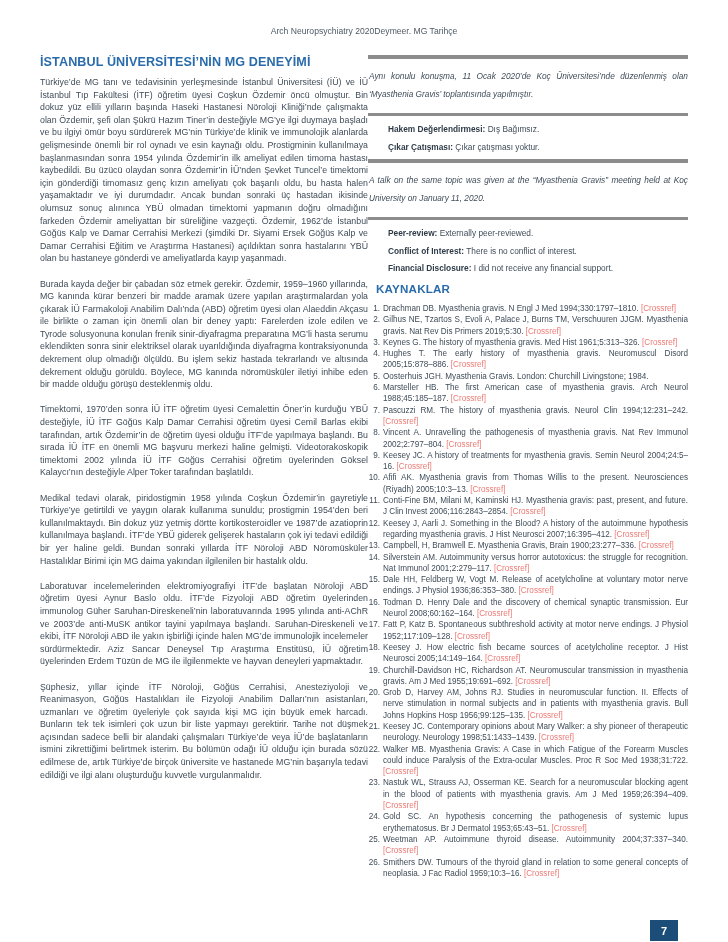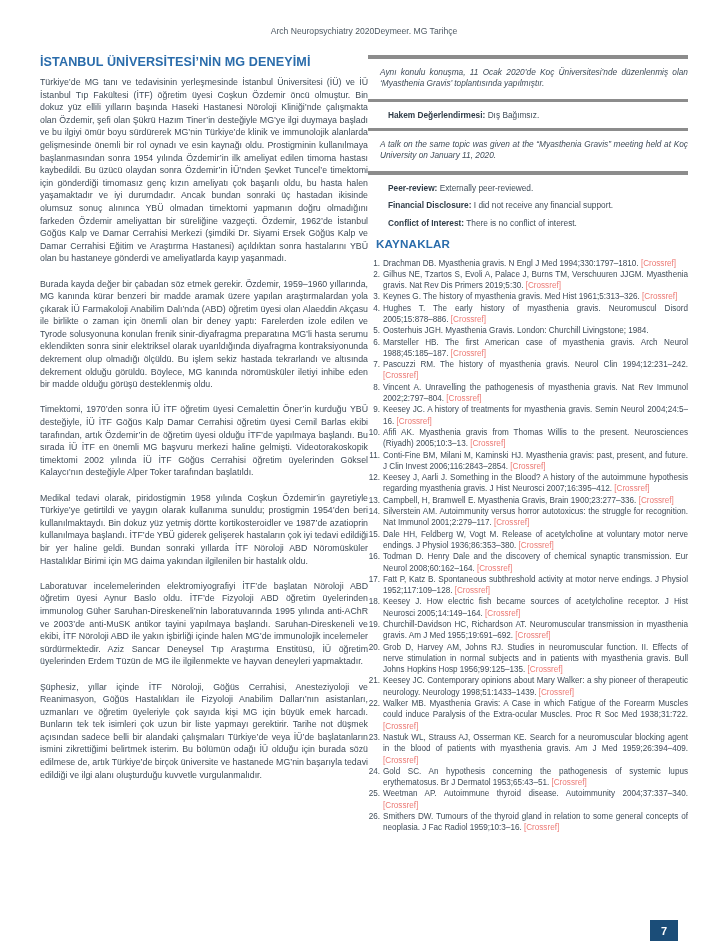--- a/index.html
+++ b/index.html
@@ -39,22 +39,22 @@
     font-size:8.8px;line-height:12.6px;text-align:justify;
     margin:0 0 12.6px 0;
   }
   .par:last-child{margin-bottom:0;}
   .rule{
     height:3.5px;background:var(--rule-gray);
     margin:0 0 8px 0;border:none;
   }
   .rule.mt{margin-top:5px;}
   .note{
-    font-style:italic;font-size:8.3px;line-height:11px;
-    text-align:justify;margin:0 0 10px 12px;
+    font-style:italic;font-size:8.3px;line-height:18px;
+    text-align:justify;margin:0 0 10px 1px;
   }
   .disc{
     font-size:8.3px;line-height:11px;margin:0 0 6.5px 0;
   }
   .disc b{color:#2e3b47;padding-left:20px;}
   .disc-block{margin-bottom:4px;}
   .refs-title{
     font-size:11.6px;font-weight:bold;color:var(--accent-blue);
     margin:8px 0 8px 8px;letter-spacing:0.2px;
   }
@@ -110,34 +110,35 @@
 
   <div class="col-right">
     <div class="rule"></div>
     <p class="note">Aynı konulu konuşma, 11 Ocak 2020’de Koç Üniversitesi’nde düzenlenmiş olan ‘Myasthenia Gravis’ toplantısında yapılmıştır.</p>
 
     <div class="rule"></div>
     <div class="disc-block">
 
         <p class="disc"><b>Hakem Değerlendirmesi:</b> <span>Dış Bağımsız.</span></p>
 
+        <p class="disc"><b>Çıkar Çatışması:</b> <span>Çıkar çatışması yoktur.</span></p>
 
       </div>
 
     <div class="rule mt"></div>
     <p class="note">A talk on the same topic was given at the “Myasthenia Gravis” meeting held at Koç University on January 11, 2020.</p>
 
     <div class="rule"></div>
     <div class="disc-block">
 
         <p class="disc"><b>Peer-review:</b> <span>Externally peer-reviewed.</span></p>
 
+        <p class="disc"><b>Conflict of Interest:</b> <span>There is no conflict of interest.</span></p>
+
         <p class="disc"><b>Financial Disclosure:</b> <span>I did not receive any financial support.</span></p>
-
-        <p class="disc"><b>Conflict of Interest:</b> <span>There is no conflict of interest.</span></p>
       </div>
 
     <h2 class="refs-title">KAYNAKLAR</h2>
     <ol class="refs">
 
         <li><span>Drachman DB. Myasthenia gravis. N Engl J Med 1994;330:1797–1810.</span> <a class="crossref">[Crossref]</a></li>
 
         <li><span>Gilhus NE, Tzartos S, Evoli A, Palace J, Burns TM, Verschuuren JJGM. Myasthenia gravis. Nat Rev Dis Primers 2019;5:30.</span> <a class="crossref">[Crossref]</a></li>
 
         <li><span>Keynes G. The history of myasthenia gravis. Med Hist 1961;5:313–326.</span> <a class="crossref">[Crossref]</a></li>

